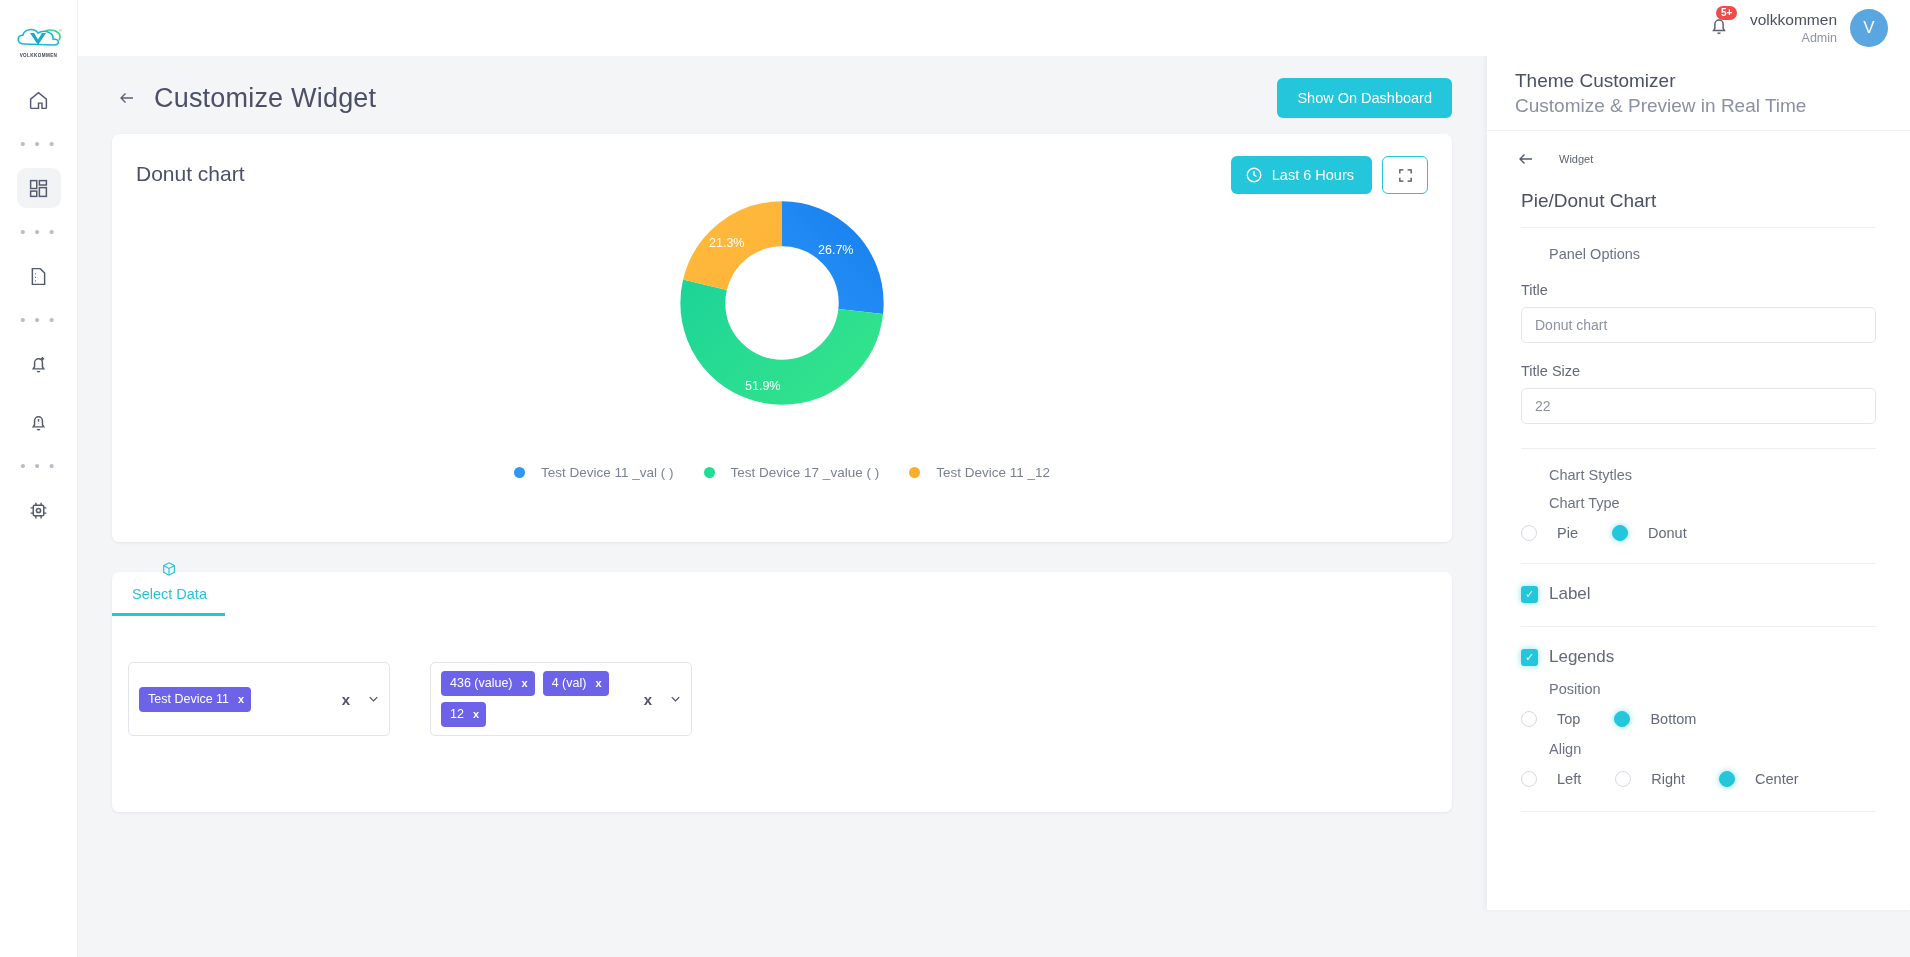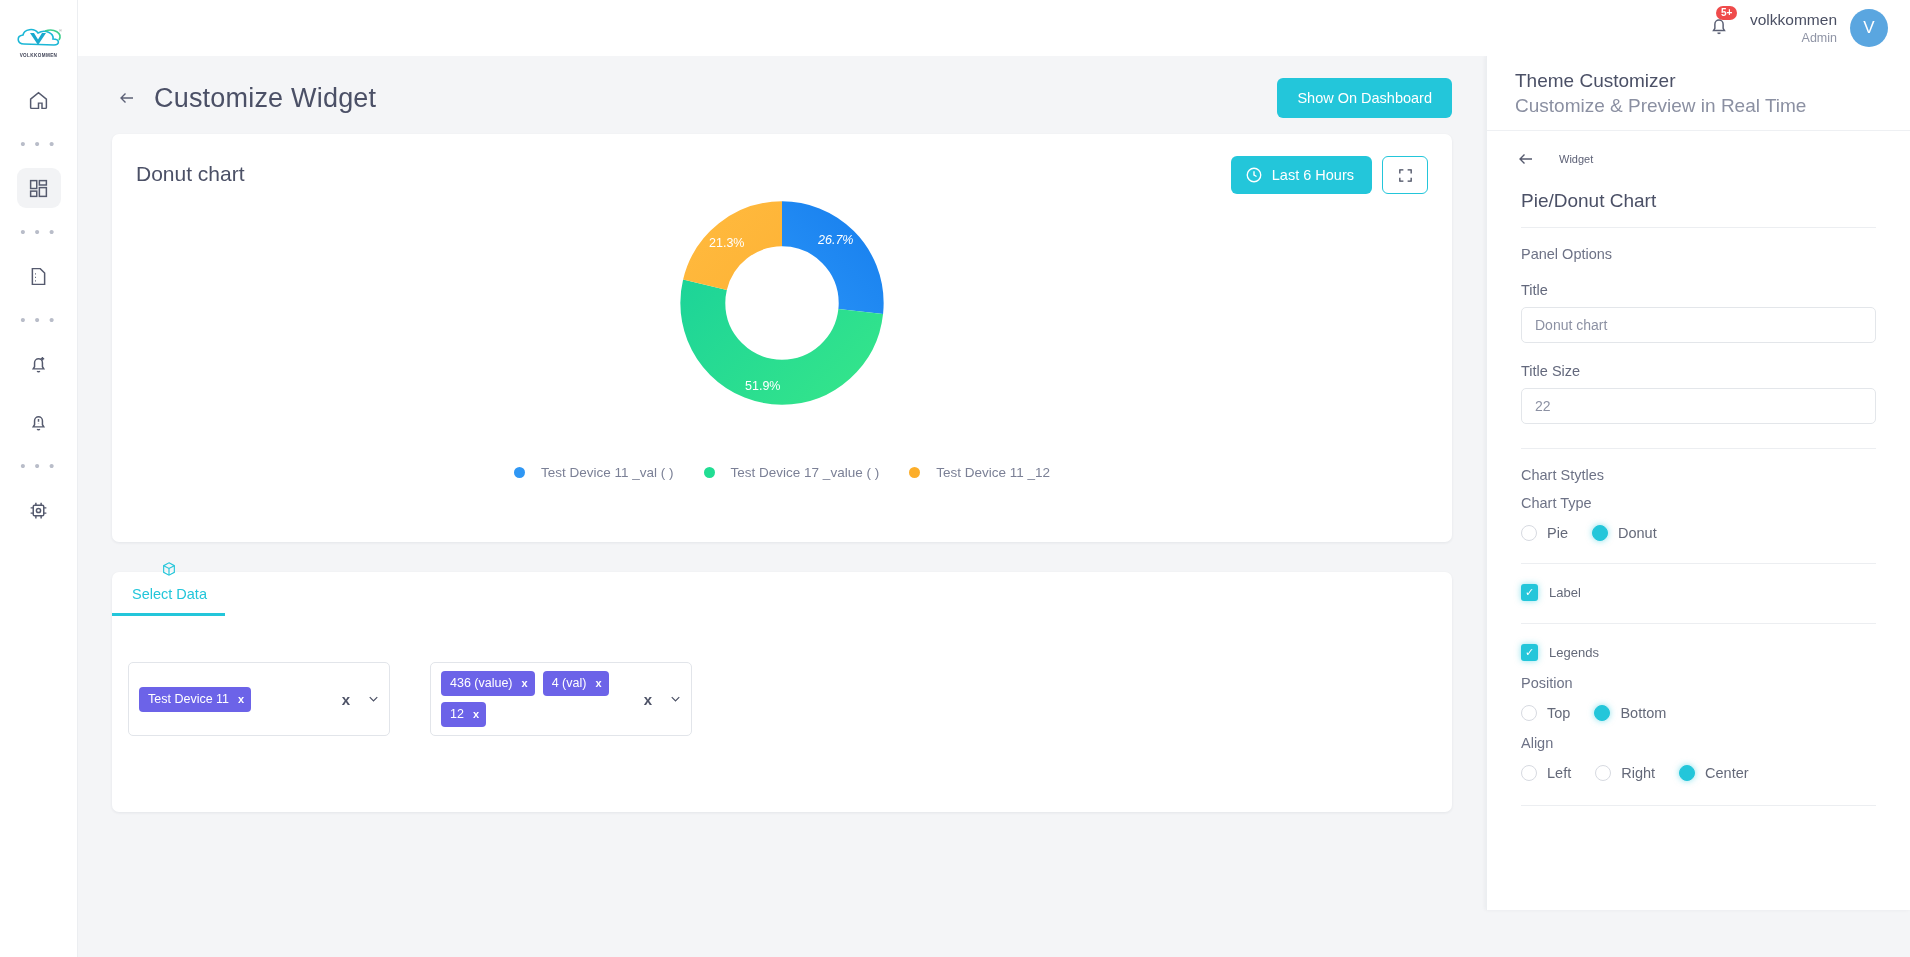--- a/index.html
+++ b/index.html
@@ -108,38 +108,38 @@
     z-index: 25; overflow: hidden;
   }
   .tp-head { padding: 14px 28px 13px; border-bottom: 1px solid #eef0f3; }
   .tp-title { font-size: 19px; color: #4b5066; }
   .tp-sub { font-size: 19px; color: #8b90a2; margin-top: 3px; }
   .tp-nav { display: flex; align-items: center; gap: 22px; padding: 19px 28px 0; color: #55596d; }
   .tp-nav-label { font-size: 11px; color: #5d6176; }
   .tp-section-title { font-size: 19px; color: #4b5066; padding: 22px 34px 0; }
   .hr { height: 1px; background: #eceef1; margin: 15px 34px 0; }
   .tp-body { padding: 0 34px; }
-  .tp-grouplabel { font-size: 14.5px; color: #6d7286; margin-top: 18px; }
+  .tp-grouplabel { font-size: 14.5px; color: #6d7286; margin-top: 18px; margin-left: 28px; }
   .lbl { font-size: 14.5px; color: #63687c; margin-top: 20px; }
   .tp-input {
     width: 100%; height: 36px; border: 1px solid #e3e6ea; border-radius: 5px;
     padding: 0 13px; font-size: 14px; color: #8c91a3; font-family: inherit; margin-top: 9px;
     background: #fff;
   }
-  .radio-row { display: flex; align-items: center; gap: 10px; margin-top: 14px; }
+  .radio-row { display: flex; align-items: center; gap: 20px; margin-top: 14px; }
   .radio { width: 16px; height: 16px; border-radius: 50%; border: 1.5px solid #d7dae1; background:#fff; cursor:pointer; flex:none;}
   .radio.on { background: #23c6da; border-color: #23c6da; box-shadow: 0 0 6px rgba(35,198,218,.55); }
   .radio-label { font-size: 14.5px; color: #646979; margin-right: 14px; }
   .check-row { display: flex; align-items: center; gap: 11px; margin-top: 20px; }
   .check {
     width: 17px; height: 17px; border-radius: 3px; background: #23c6da; color: #fff;
     display: flex; align-items: center; justify-content: center; font-size: 11px;
     box-shadow: 0 0 6px rgba(35,198,218,.5); cursor: pointer; flex:none;
   }
-  .check-label { font-size: 13px; color: #646979; }
+  .check-label { font-size: 17px; color: #646979; }
 </style>
 </head>
 <body>
 
 <div id="left-rail">
   <div class="brand-logo">
     <svg width="50" height="26" viewBox="0 0 50 26">
       <path d="M10 18 C3 18 2 10 9 9 C10 3 20 1.5 24 7 C31 3 40 7 39 13 C46 13 46 19 40 19 Z" fill="none" stroke="#1bb7d6" stroke-width="1.6"></path>
       <path d="M16 7 L24 19 L32 7 L28 7 L24 13.5 L20 7 Z" fill="#19a9ce"></path>
       <path d="M31 5 C40 2 49 7 45 14" fill="none" stroke="#3ecf8e" stroke-width="1.6"></path>
@@ -261,21 +261,21 @@
                 <stop offset="100%" stop-color="#ffb93d"></stop>
             </linearGradient>
           </defs>
 
           <g transform="rotate(-90 50 50)">
             <circle cx="50" cy="50" r="37" fill="none" stroke="url(#gblue)" stroke-width="21" stroke-dasharray="62.07 170.41" stroke-dashoffset="0"></circle>
             <circle cx="50" cy="50" r="37" fill="none" stroke="url(#ggreen)" stroke-width="21" stroke-dasharray="120.66 111.82" stroke-dashoffset="-62.07"></circle>
             <circle cx="50" cy="50" r="37" fill="none" stroke="url(#gorange)" stroke-width="21" stroke-dasharray="49.52 182.96" stroke-dashoffset="-182.73"></circle>
           </g>
         </svg>
-        <div class="donut-label" style="left:143px; top:37px;font-style:italic;">26.7%</div>
+        <div class="donut-label" style="left:143px; top:47px;">26.7%</div>
         <div class="donut-label" style="left:70px; top:183px;">51.9%</div>
         <div class="donut-label" style="left:34px; top:40px;">21.3%</div>
       </div>
 
       <div class="legend">
         <div class="legend-item">
           <span class="legend-dot" style="background:#2f97f4"></span>
           <span class="legend-text">Test Device 11 _val ( )</span>
         </div>
         <div class="legend-item">

